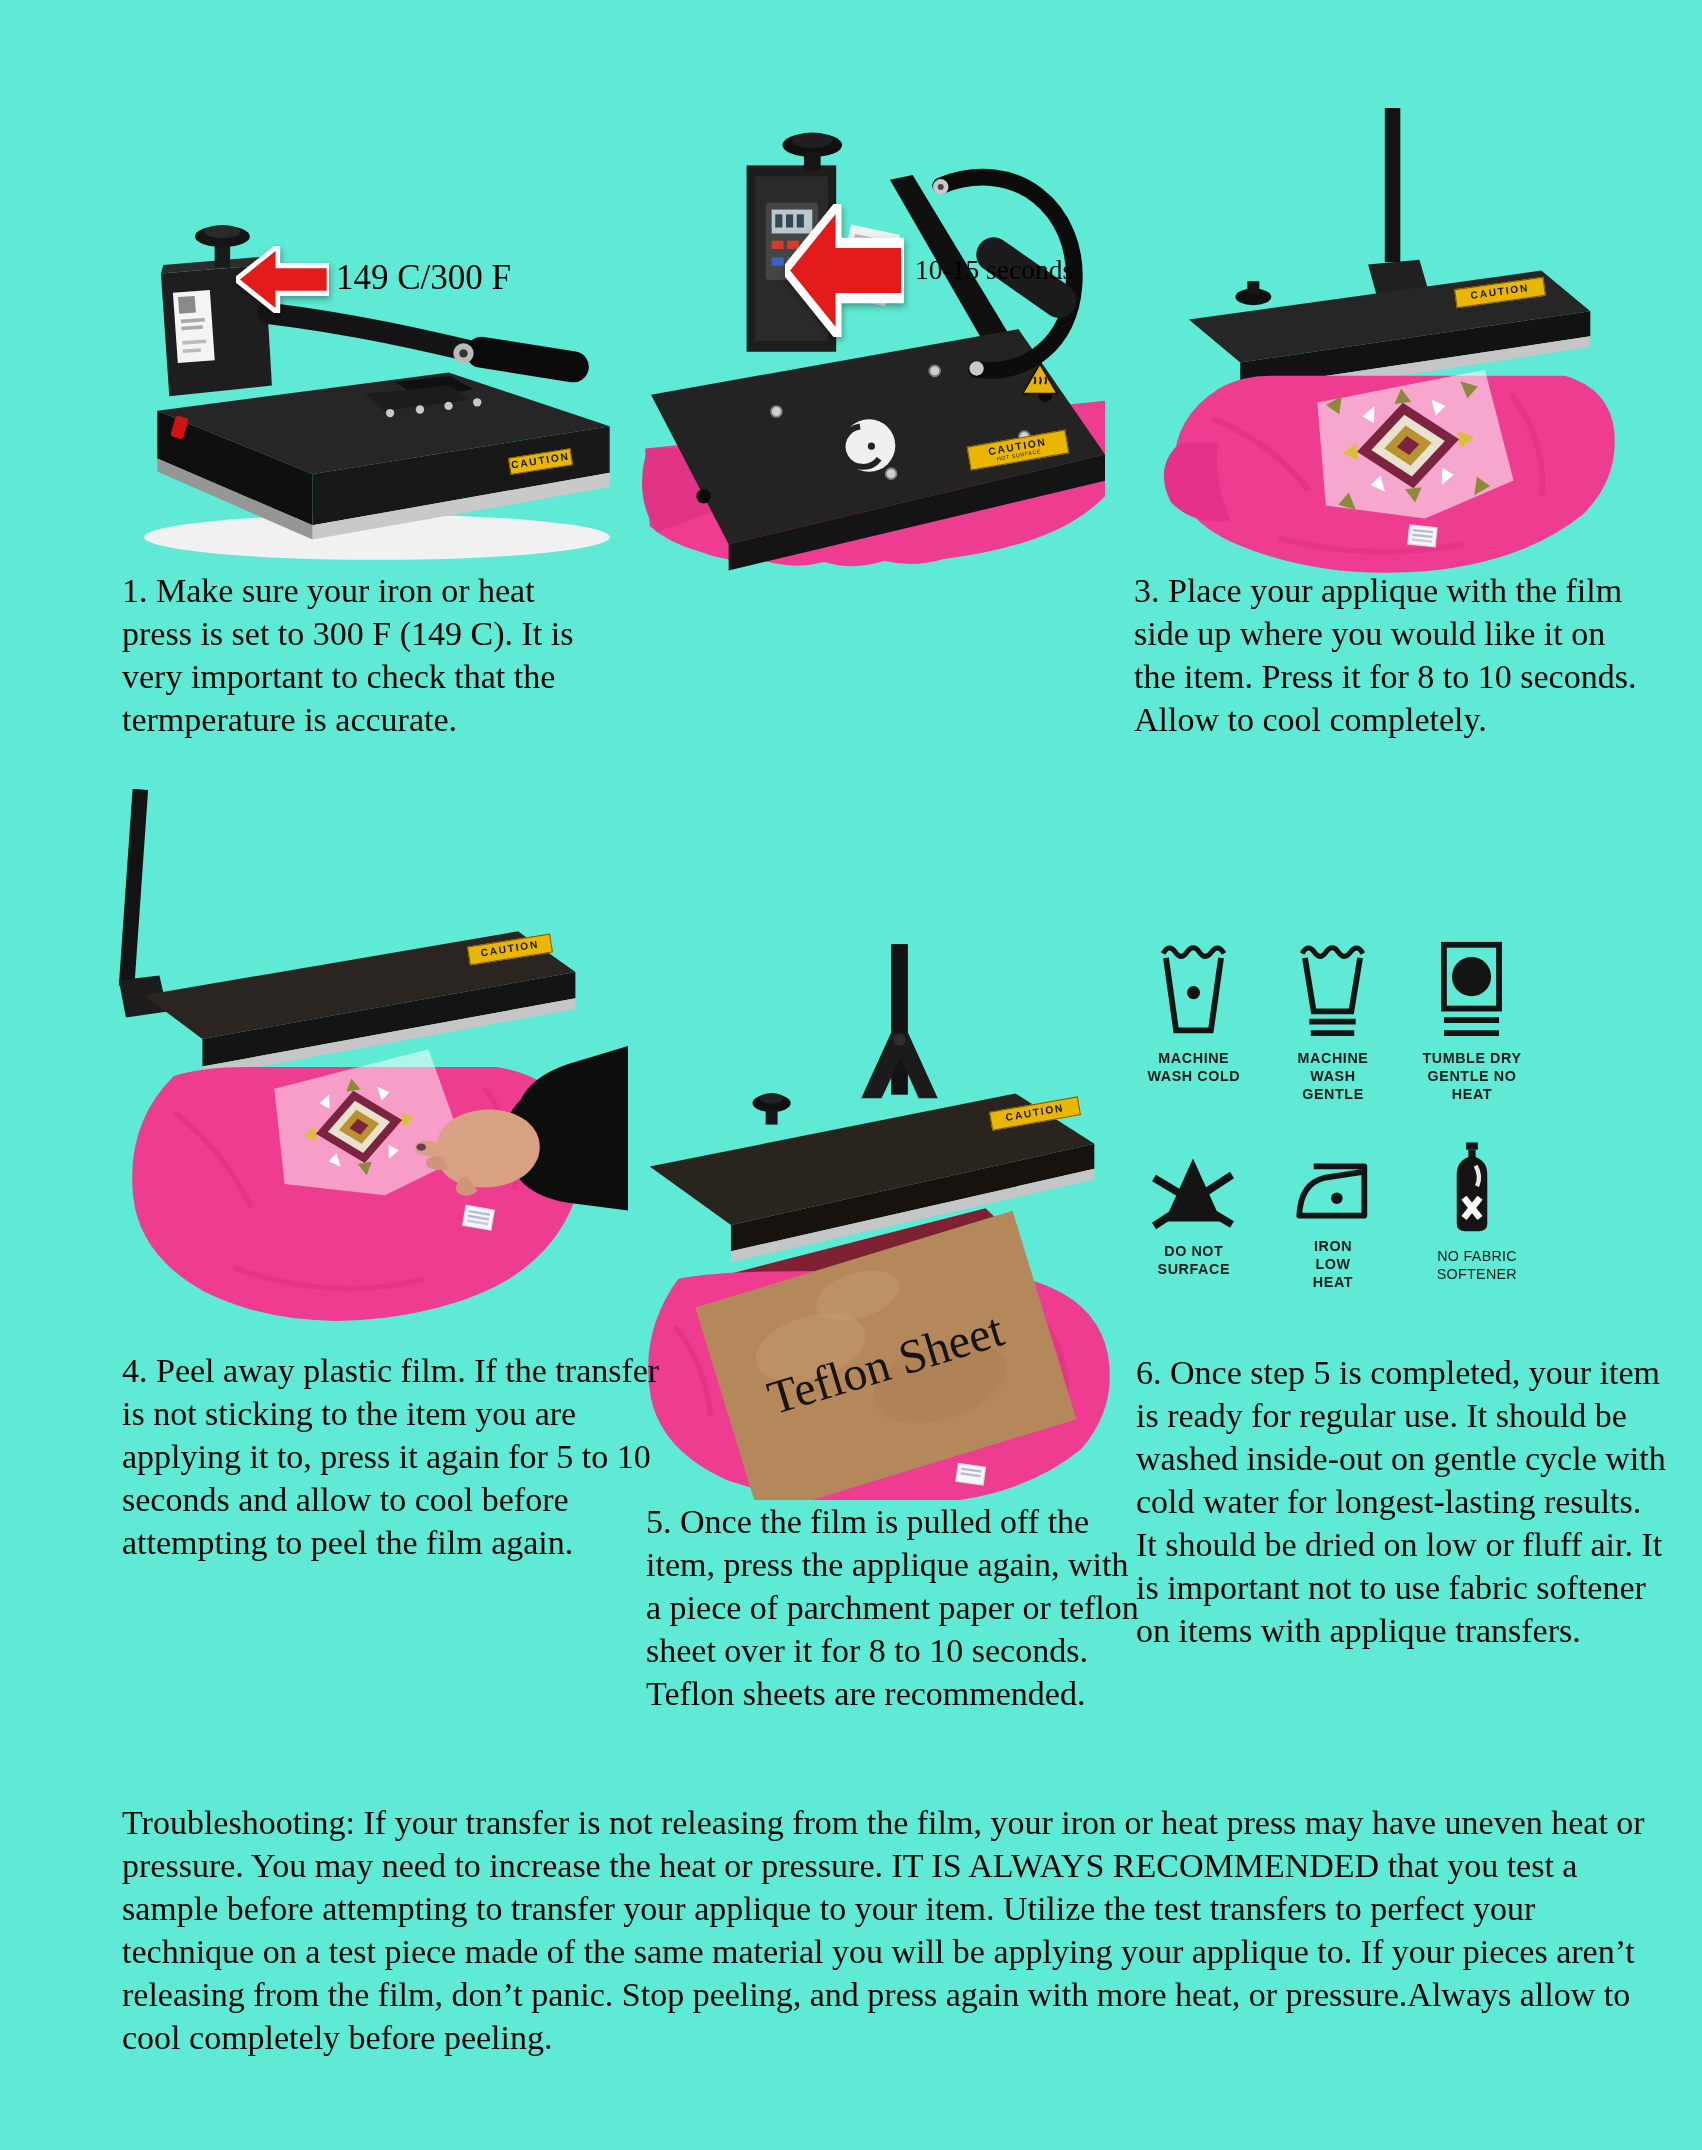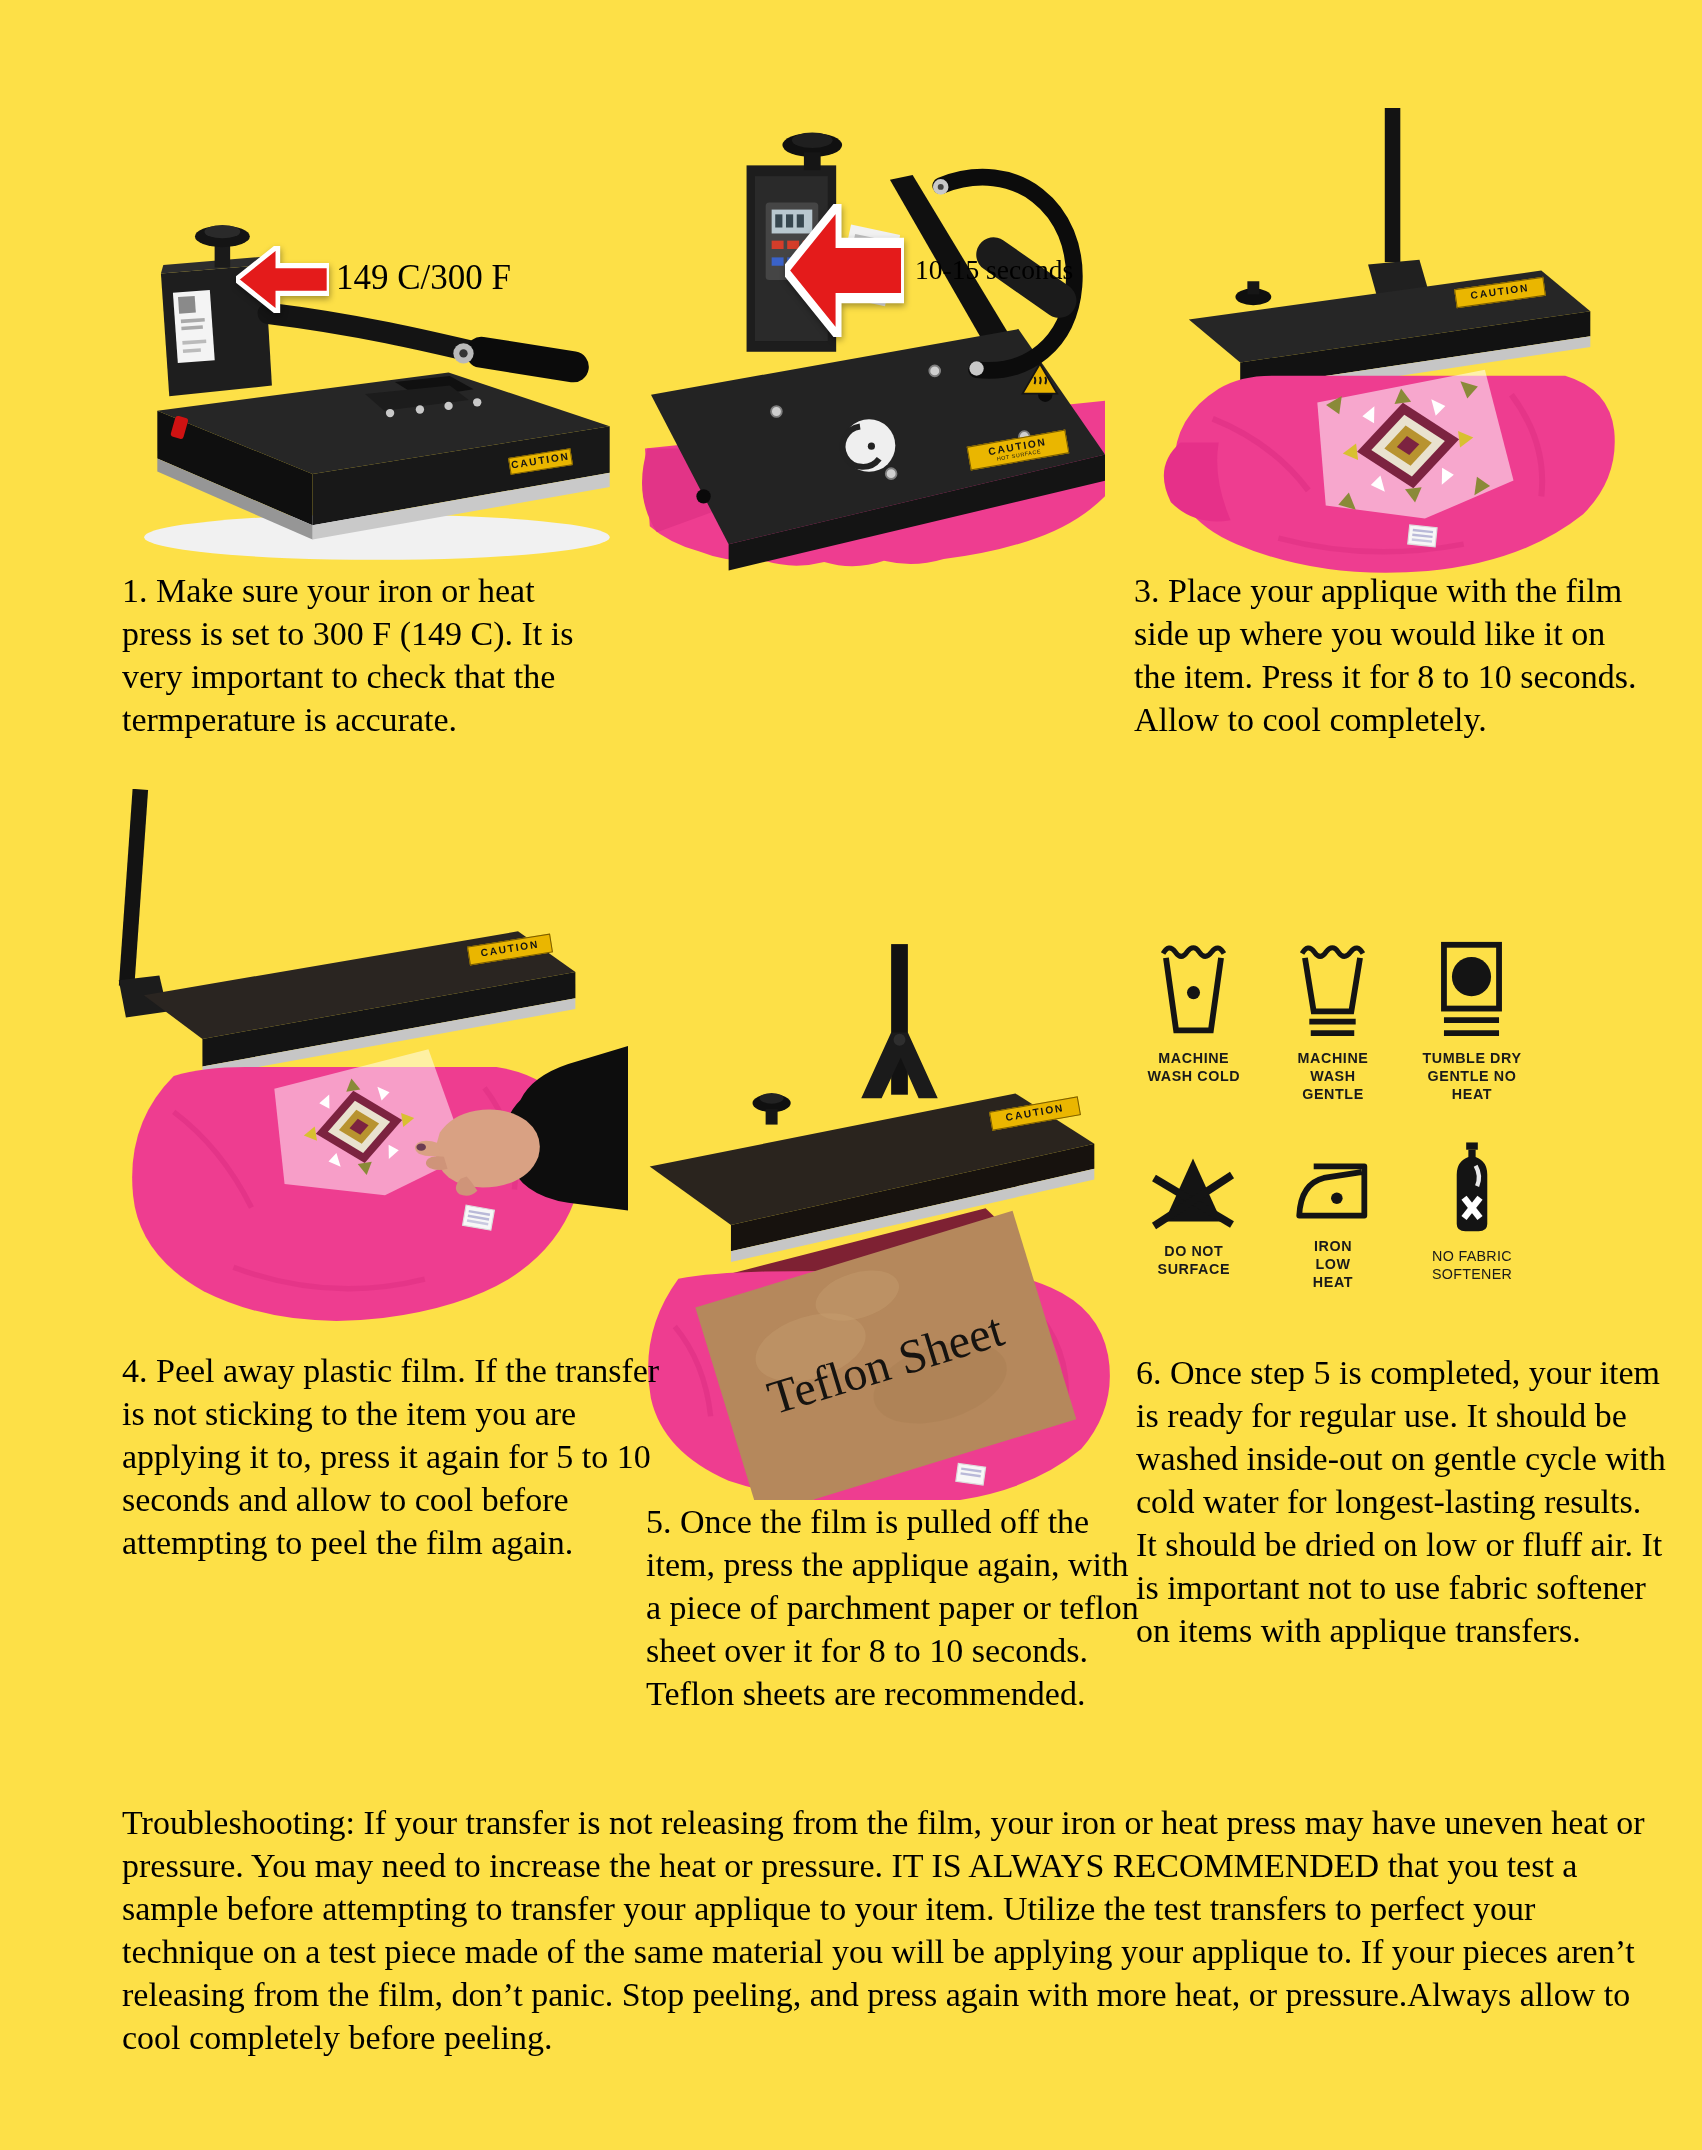--- a/index.html
+++ b/index.html
@@ -1,17 +1,17 @@
 <!DOCTYPE html>
 <html style="font-size:9.6px"><head>
 <meta charset="utf-8">
 <style>
   html,body{margin:0;padding:0;background:#ffffff;}
   body{width:1703px;height:2151px;position:relative;font-family:"Liberation Serif",serif;color:#000;}
-  .page{position:absolute;left:0;top:0;width:1703px;height:2151px;background:#fde047;overflow:hidden;}
+  .page{position:absolute;left:0;top:0;width:1703px;height:2151px;background:#5eead4;overflow:hidden;}
   .fig{position:absolute;}
   .fig svg{position:absolute;left:0;top:0;}
   .overlay{position:absolute;}
   .step{position:absolute;font-size:34px;line-height:43px;white-space:pre-line;letter-spacing:0px;}
   .note{position:absolute;font-size:34px;line-height:43px;}
   .arrow-label{position:absolute;font-size:35px;line-height:36px;white-space:nowrap;}
   .time-label{position:absolute;font-size:27.5px;line-height:30px;white-space:nowrap;}
   .press-note{position:absolute;font-size:34px;line-height:45px;text-align:center;}
   .caution{position:absolute;background:#eab600;border:1.2px solid #7a5d00;color:#141414;
            font-family:"Liberation Sans",sans-serif;font-weight:700;
@@ -346,21 +346,21 @@
     </div>
 
     <div class="care-cell" style="left:271px;top:208px;">
       <svg width="66" height="96" viewBox="0 0 90 132">
         <rect x="37" y="2" width="16" height="10" fill="#141414"></rect>
         <path d="M40,12 L50,12 L50,22 Q66,28 66,46 L66,114 Q66,124 54,124 L36,124 Q24,124 24,114 L24,46 Q24,28 40,22 Z" fill="#141414"></path>
         <path d="M50,34 Q58,48 52,62" stroke="#ffffff" stroke-width="6" fill="none" opacity="0.9"></path>
         <line x1="34" y1="78" x2="56" y2="106" stroke="#ffffff" stroke-width="9"></line>
         <line x1="56" y1="78" x2="34" y2="106" stroke="#ffffff" stroke-width="9"></line>
       </svg>
-      <div class="care-label light" style="width:90px;margin-left:21px;">NO FABRIC SOFTENER</div>
+      <div class="care-label light" style="width:90px;margin-left:21px;text-align:right;">NO FABRIC SOFTENER</div>
     </div>
   </div>
 
   <div class="step" style="left:122px;top:569px;width:490px;">1. Make sure your iron or heat press is set to 300 F (149 C). It is very important to check that the termperature is accurate.</div>
   <div class="step" style="left:1134px;top:569px;width:520px;font-family:Liberation Serif, serif;">3. Place your applique with the film side up where you would like it on the item. Press it for 8 to 10 seconds. Allow to cool completely.</div>
   <div class="step" style="left:122px;top:1349px;width:547px;">4. Peel away plastic film. If the transfer is not sticking to the item you are applying it to, press  it again for 5 to 10 seconds and allow to cool before attempting to peel the film again.</div>
   <div class="step" style="left:646px;top:1500px;width:502px;">5. Once the film is pulled off the item, press the applique again, with a piece of parchment paper or teflon sheet over it for 8 to 10 seconds. Teflon sheets are recommended.</div>
   <div class="step" style="left:1136px;top:1351px;width:538px;">6. Once step 5 is completed, your item is ready for regular use. It should be washed inside-out on gentle cycle with cold water for longest-lasting results.
 It should be dried on low or fluff air. It is important not to use fabric softener on items with applique transfers.</div>
 

